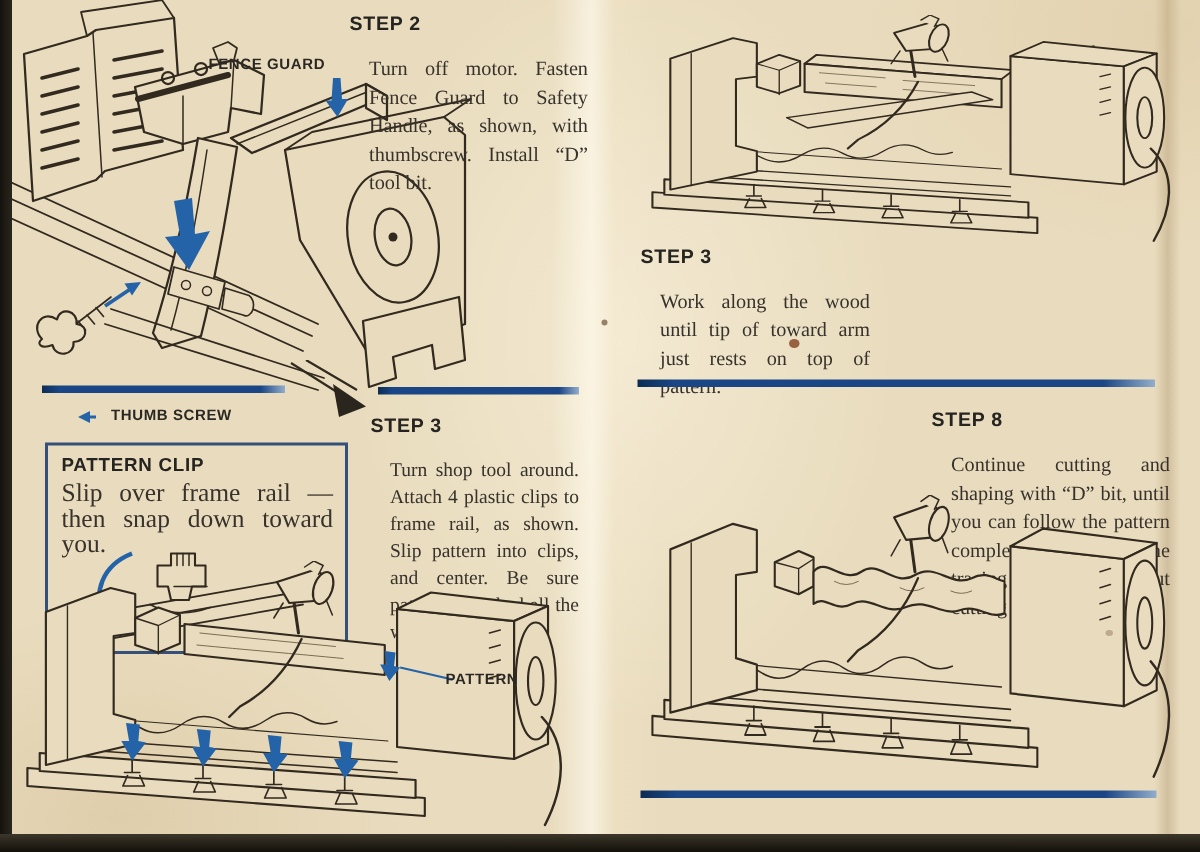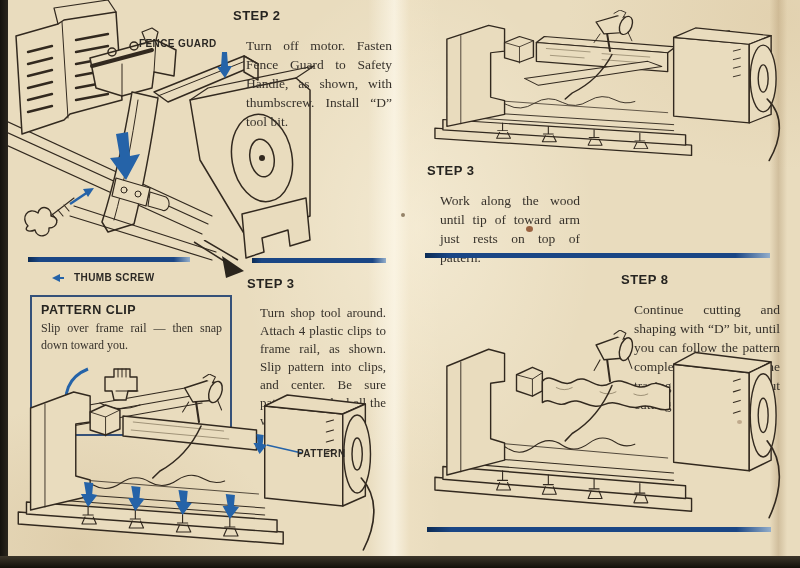--- a/index.html
+++ b/index.html
@@ -18,21 +18,21 @@
   .step-head{font-family:"Liberation Sans", sans-serif;font-weight:700;font-size:13px;
     letter-spacing:.5px;color:#262420;margin:0 0 5px 0;}
   .step-body{font-size:13.5px;line-height:19px;text-align:justify;color:#37322b;margin:13px;}
   .small-label{font-family:"Liberation Sans", sans-serif;font-weight:700;font-size:10px;
     letter-spacing:.4px;color:#2b2824;white-space:nowrap;}
   .rule{position:absolute;height:5px;
     background:linear-gradient(90deg,#0c2c55,#1a4685 7%,#1a4685 90%,#93aecb);}
   .callout-box{position:absolute;left:30px;top:295px;width:202px;height:141px;
     border:2px solid #355179;box-sizing:border-box;}
   .callout-box .step-head{margin:6px 0 3px 9px;font-size:12.5px;}
-  .callout-box .step-body{margin:0 8px 0 9px;font-size:12px;line-height:17px;}
+  .callout-box .step-body{margin:0 8px 0 9px;font-size:17px;line-height:17px;}
   .stain{position:absolute;border-radius:50%;}
   svg{display:block;}
 </style>
 </head>
 <body>
 
 <div id="page">
 
   <svg class="abs" style="left:4px;top:0;" width="312" height="280" viewBox="0 0 312 280">
     <g stroke="#32291f" stroke-width="1.5" fill="none" stroke-linejoin="round" stroke-linecap="round">

